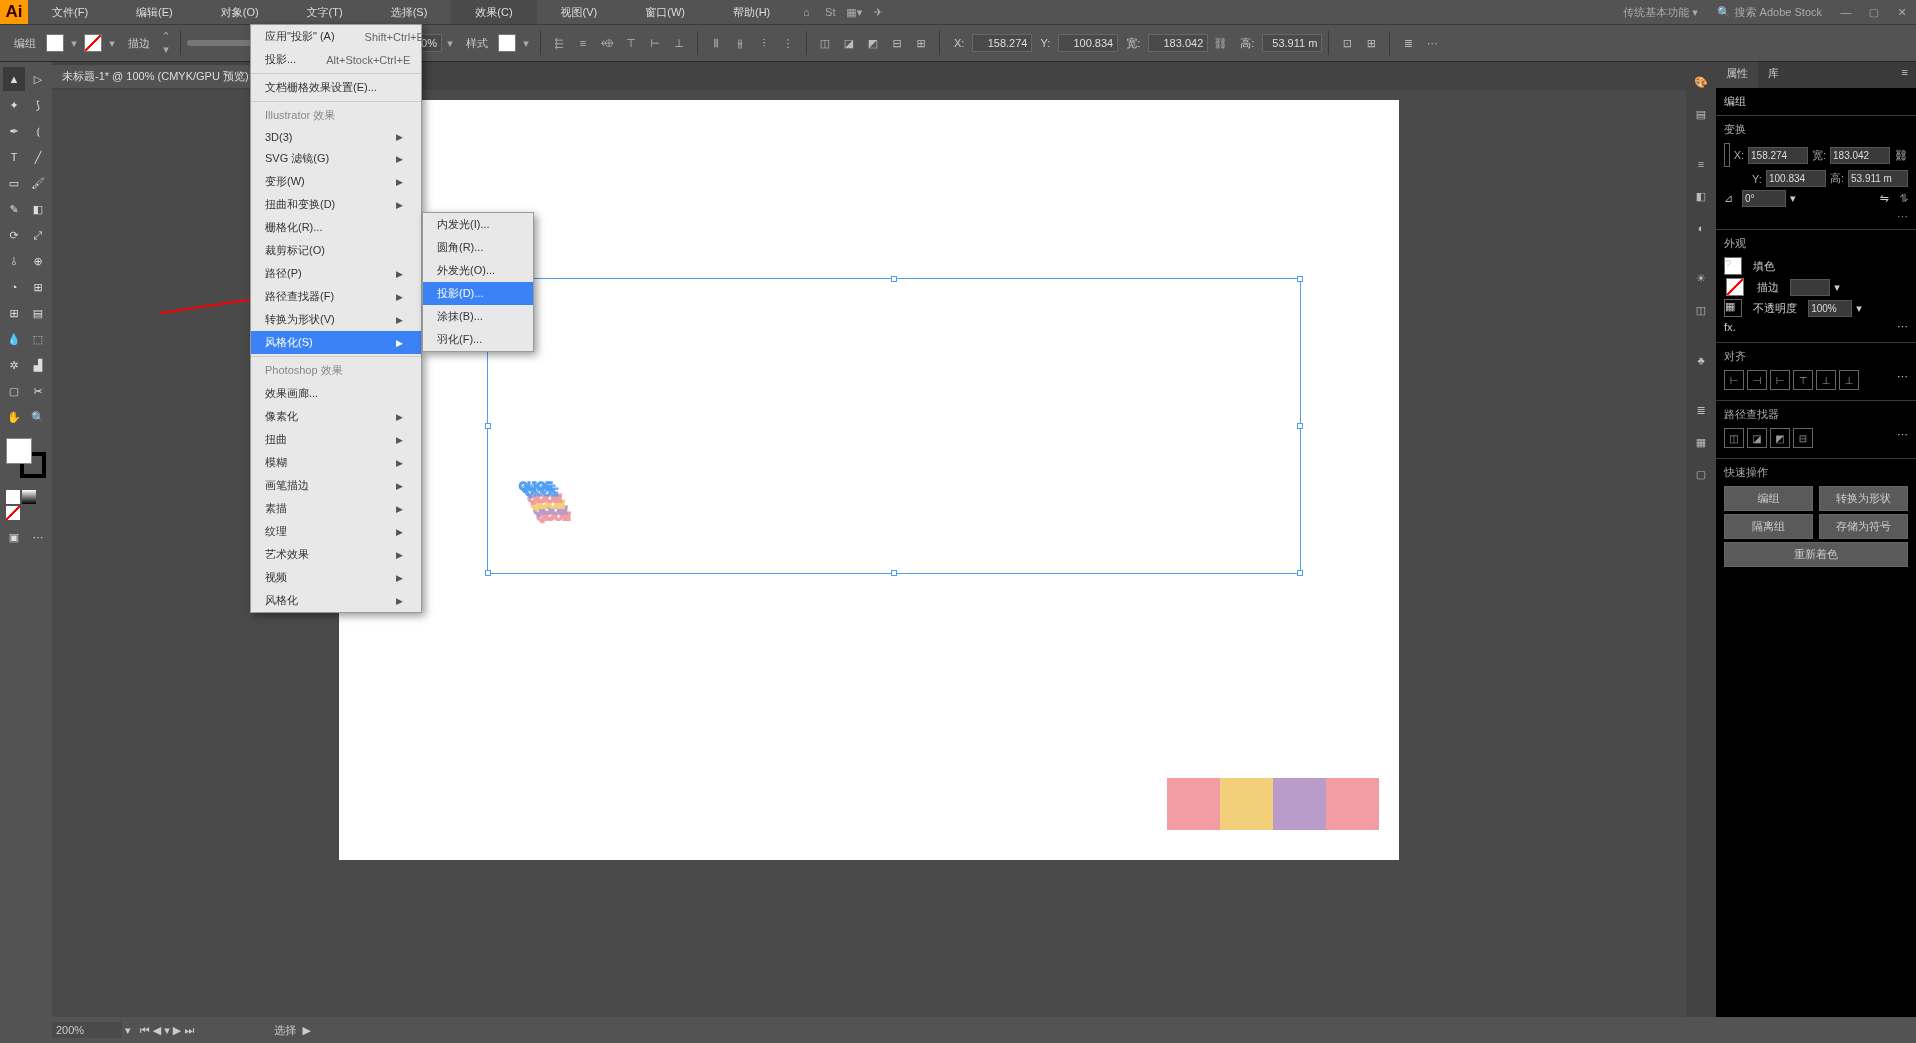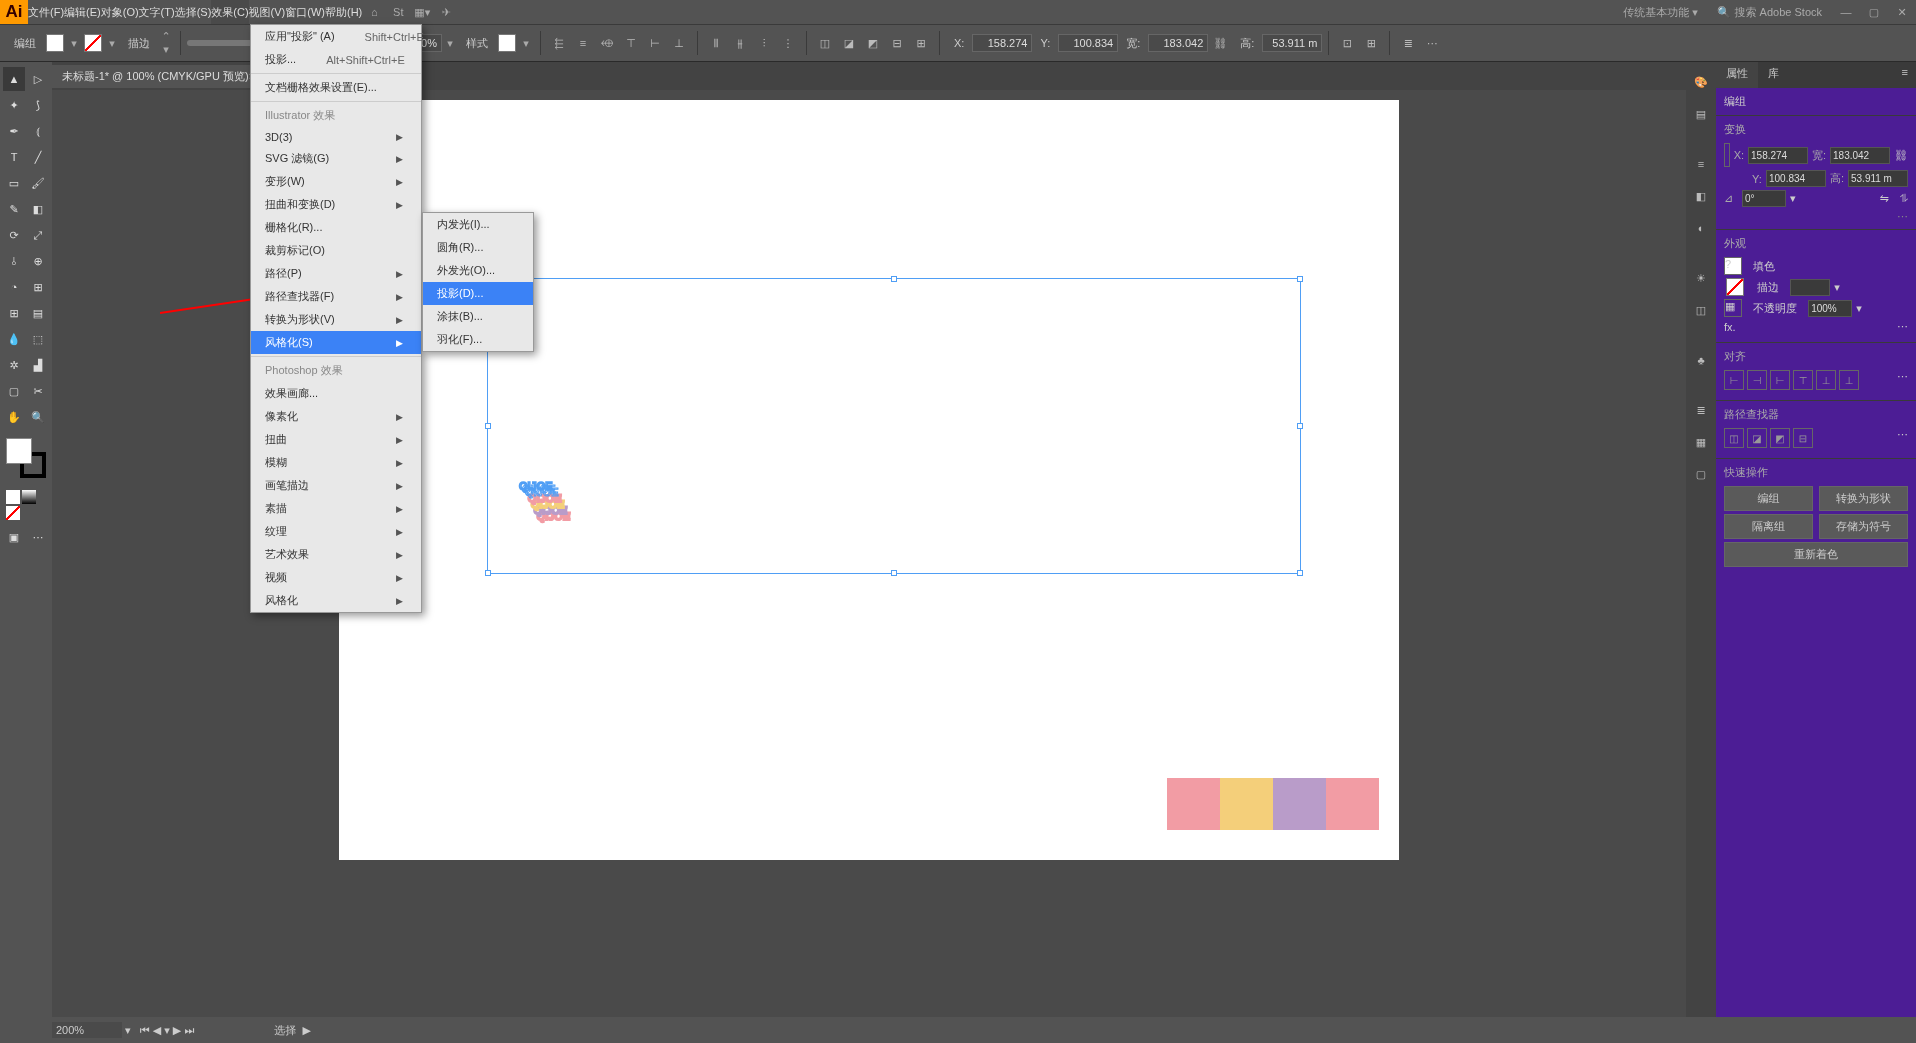--- a/index.html
+++ b/index.html
@@ -1,19 +1,19 @@
 <!DOCTYPE html>
 <html><head>
 <meta charset="utf-8">
 <style>
 *{margin:0;padding:0;box-sizing:border-box;font-family:"Microsoft YaHei",sans-serif;font-size:11px;user-select:none}
 body{background:#323232;width:1916px;height:1043px;overflow:hidden;position:relative}
 .menubar{height:24px;background:#535353;display:flex;align-items:center;color:#ddd}
 .menubar .logo{width:28px;height:24px;background:#ff9a00;display:flex;align-items:center;justify-content:center;color:#330000;font-weight:bold;font-size:17px}
-.menubar .menu-item{padding:0 0;height:24px;line-height:24px;cursor:pointer}
+.menubar .menu-item{padding:0 24px;height:24px;line-height:24px;cursor:pointer}
 .menubar .menu-item.active{background:#4a4a4a}
 .menubar .spacer{flex:1}
 .menubar .right-item{padding:0 10px;color:#aaa}
 .menubar .win-btn{width:28px;text-align:center;color:#aaa}
 .menubar .icon-btn{width:24px;text-align:center;color:#aaa}
 
 .optionbar{height:38px;background:#535353;display:flex;align-items:center;color:#ccc;padding:0 6px;border-top:1px solid #3a3a3a;border-bottom:1px solid #2a2a2a}
 .ob-label{padding:0 8px}
 .ob-swatch{width:18px;height:18px;border:1px solid #777;margin:0 2px}
 .ob-swatch.white{background:#fff}
@@ -42,21 +42,21 @@
 .ltool.active{background:#3a3a3a}
 .color-ctrl{margin:8px 4px;position:relative;width:40px;height:40px}
 .cc-fill{position:absolute;width:26px;height:26px;background:#fff;border:1px solid #888;left:0;top:0}
 .cc-stroke{position:absolute;width:26px;height:26px;background:#535353;border:4px solid #000;right:0;bottom:0}
 .mini-sw{display:flex;flex-wrap:wrap;gap:2px;margin:4px}
 .mini-sw div{width:14px;height:14px}
 
 .rtoolcol{position:absolute;right:200px;top:62px;width:30px;bottom:0;background:#434343;display:flex;flex-direction:column;align-items:center;padding-top:8px;gap:8px}
 .rtool{width:24px;height:24px;display:flex;align-items:center;justify-content:center;color:#bbb}
 
-.rpanels{position:absolute;right:0;top:62px;width:200px;bottom:0;background:#4c1d95;color:#ccc;display:flex;flex-direction:column}
+.rpanels{position:absolute;right:0;top:62px;width:200px;bottom:0;background:#000000;color:#ccc;display:flex;flex-direction:column}
 .panel-tabs{display:flex;background:#3a3a3a;height:26px}
 .panel-tabs .pt{padding:4px 10px;cursor:pointer}
 .panel-tabs .pt.active{background:#434343}
 .panel-tabs .menu{margin-left:auto;padding:4px 8px}
 .section{padding:6px 8px;border-bottom:1px solid #3a3a3a}
 .sec-title{color:#aaa;margin-bottom:6px}
 .field-row{display:flex;align-items:center;gap:4px;margin:3px 0}
 .field-row .lbl{color:#aaa;width:14px}
 .field-row input{width:60px;background:#3a3a3a;border:1px solid #555;color:#ddd;padding:2px;font-size:10px}
 .btn{flex:1;background:#5a5a5a;border:1px solid #666;padding:4px 0;text-align:center}
@@ -386,21 +386,21 @@
   &nbsp;&nbsp;▶
 </div>
 
 <div class="dropdown" style="left:250px;top:24px;width:172px">
   <div class="dd-item">
       <span><span>应用"投影"</span> <span>(A)</span></span>
       <span class="shortcut">Shift+Ctrl+E</span>
     </div>
   <div class="dd-item">
       <span>投影...</span>
-      <span class="shortcut">Alt+Shift+Ctrl+E</span>
+      <span class="shortcut">Alt+Stock+Ctrl+E</span>
     </div>
   <div class="dd-sep"></div>
   <div class="dd-item">
       <span>文档栅格效果设置(E)...</span>
     </div>
   <div class="dd-sep"></div>
   <div class="dd-header">Illustrator 效果</div>
   <div class="dd-item">
       <span>3D(3)</span>
       <span class="arrow">▶</span>

